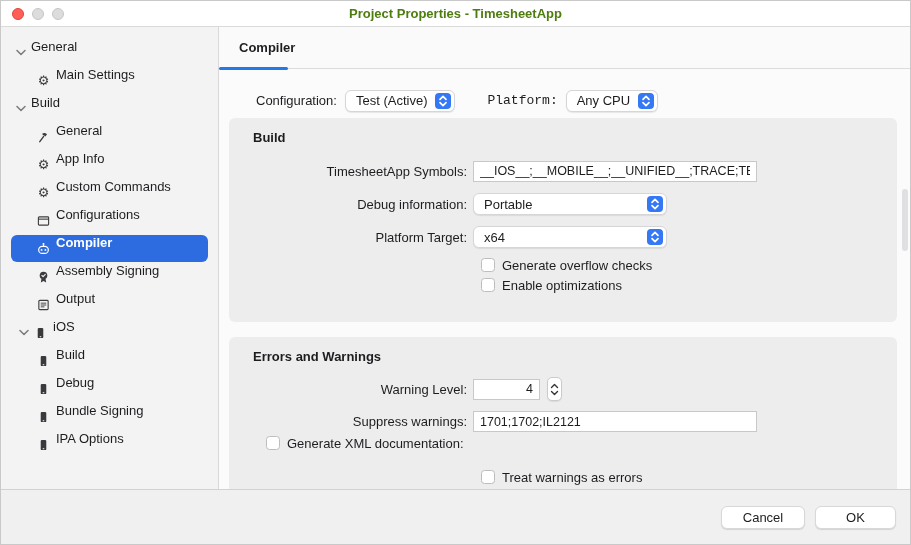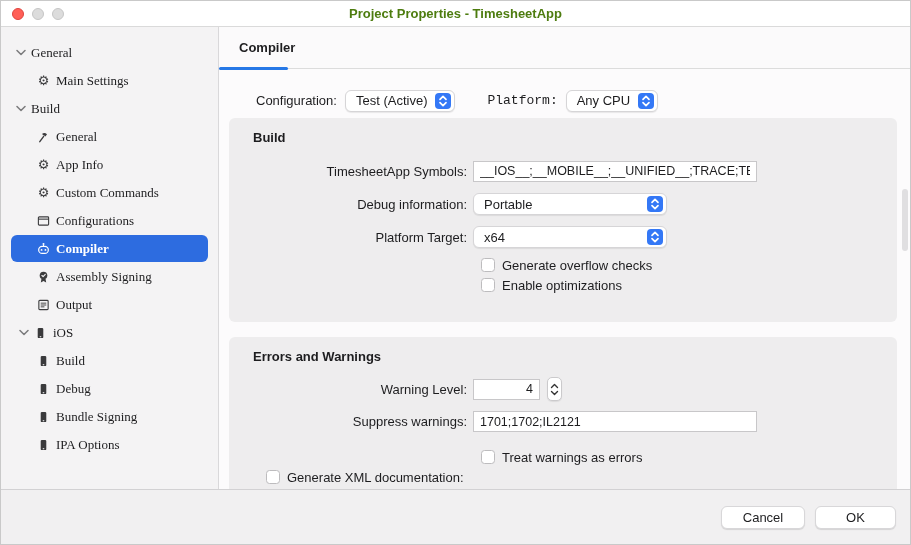--- a/index.html
+++ b/index.html
@@ -11,21 +11,21 @@
   .titlebar { height:26px; flex:0 0 26px; background:#fff; border-bottom:1px solid #dadada; position:relative; display:flex; align-items:center; justify-content:center; }
   .lights { position:absolute; left:11px; top:7px; display:flex; gap:8px; }
   .light { width:12px; height:12px; border-radius:50%; }
   .light.red { background:#ff5f57; border:1px solid #e0443e; }
   .light.gray { background:#dcdcdc; border:1px solid #c6c6c6; }
   .wtitle { font-weight:bold; font-size:13px; color:#4d7c0f; }
 
   
   .bodyrow { flex:1 1 auto; display:flex; min-height:0; }
   .sidebar { width:218px; flex:0 0 218px; background:#f4f3f4; border-right:1px solid #d9d8da; padding-top:12px; overflow:hidden; }
-  .srow { height:27px; margin:0 10px 1px 10px; display:flex; align-items:center; border-radius:6px; cursor:default;font-family:Liberation Serif, serif; }
+  .srow { height:27px; margin:0 10px 1px 10px; display:flex; border-radius:6px; cursor:default; }
   .srow.lvl0 { padding-left:5px; }
   .srow.child { padding-left:26px; }
   .srow.lvl0i { padding-left:8px; }
   .srow.selected { background:#2d6ce0; }
   .srow.selected .slabel { color:#fff; font-weight:bold; }
   .chev { width:10px; display:flex; align-items:center; justify-content:center; margin-right:5px; }
   .sicon { width:13px; display:flex; align-items:center; justify-content:center; margin-right:6px; font-size:13px; line-height:13px; color:#3c3c3e; }
   .slabel { white-space:nowrap; }
 
   
@@ -332,27 +332,27 @@
                 </svg>
               <svg width="9" height="6" viewBox="0 0 9 6">
                   <use href="#i-down"></use>
                 </svg>
             </span>
           </div>
           <div class="frow row-sw">
             <span class="flabel">Suppress warnings:</span>
             <input class="text-input wide" value="1701;1702;IL2121" style="">
           </div>
+          <div class="checkrow xml cb4">
+            <span class="checkbox"></span>
+            <span>Generate XML documentation:</span>
+          </div>
           <div class="checkrow ind cb3">
             <span class="checkbox"></span>
             <span>Treat warnings as errors</span>
-          </div>
-          <div class="checkrow xml cb4">
-            <span class="checkbox"></span>
-            <span>Generate XML documentation:</span>
           </div>
         </section>
 
         <div class="scroll-thumb"></div>
       </div>
     </div>
   </div>
 
   <div class="footer">
     <button class="btn cancel">Cancel</button>

